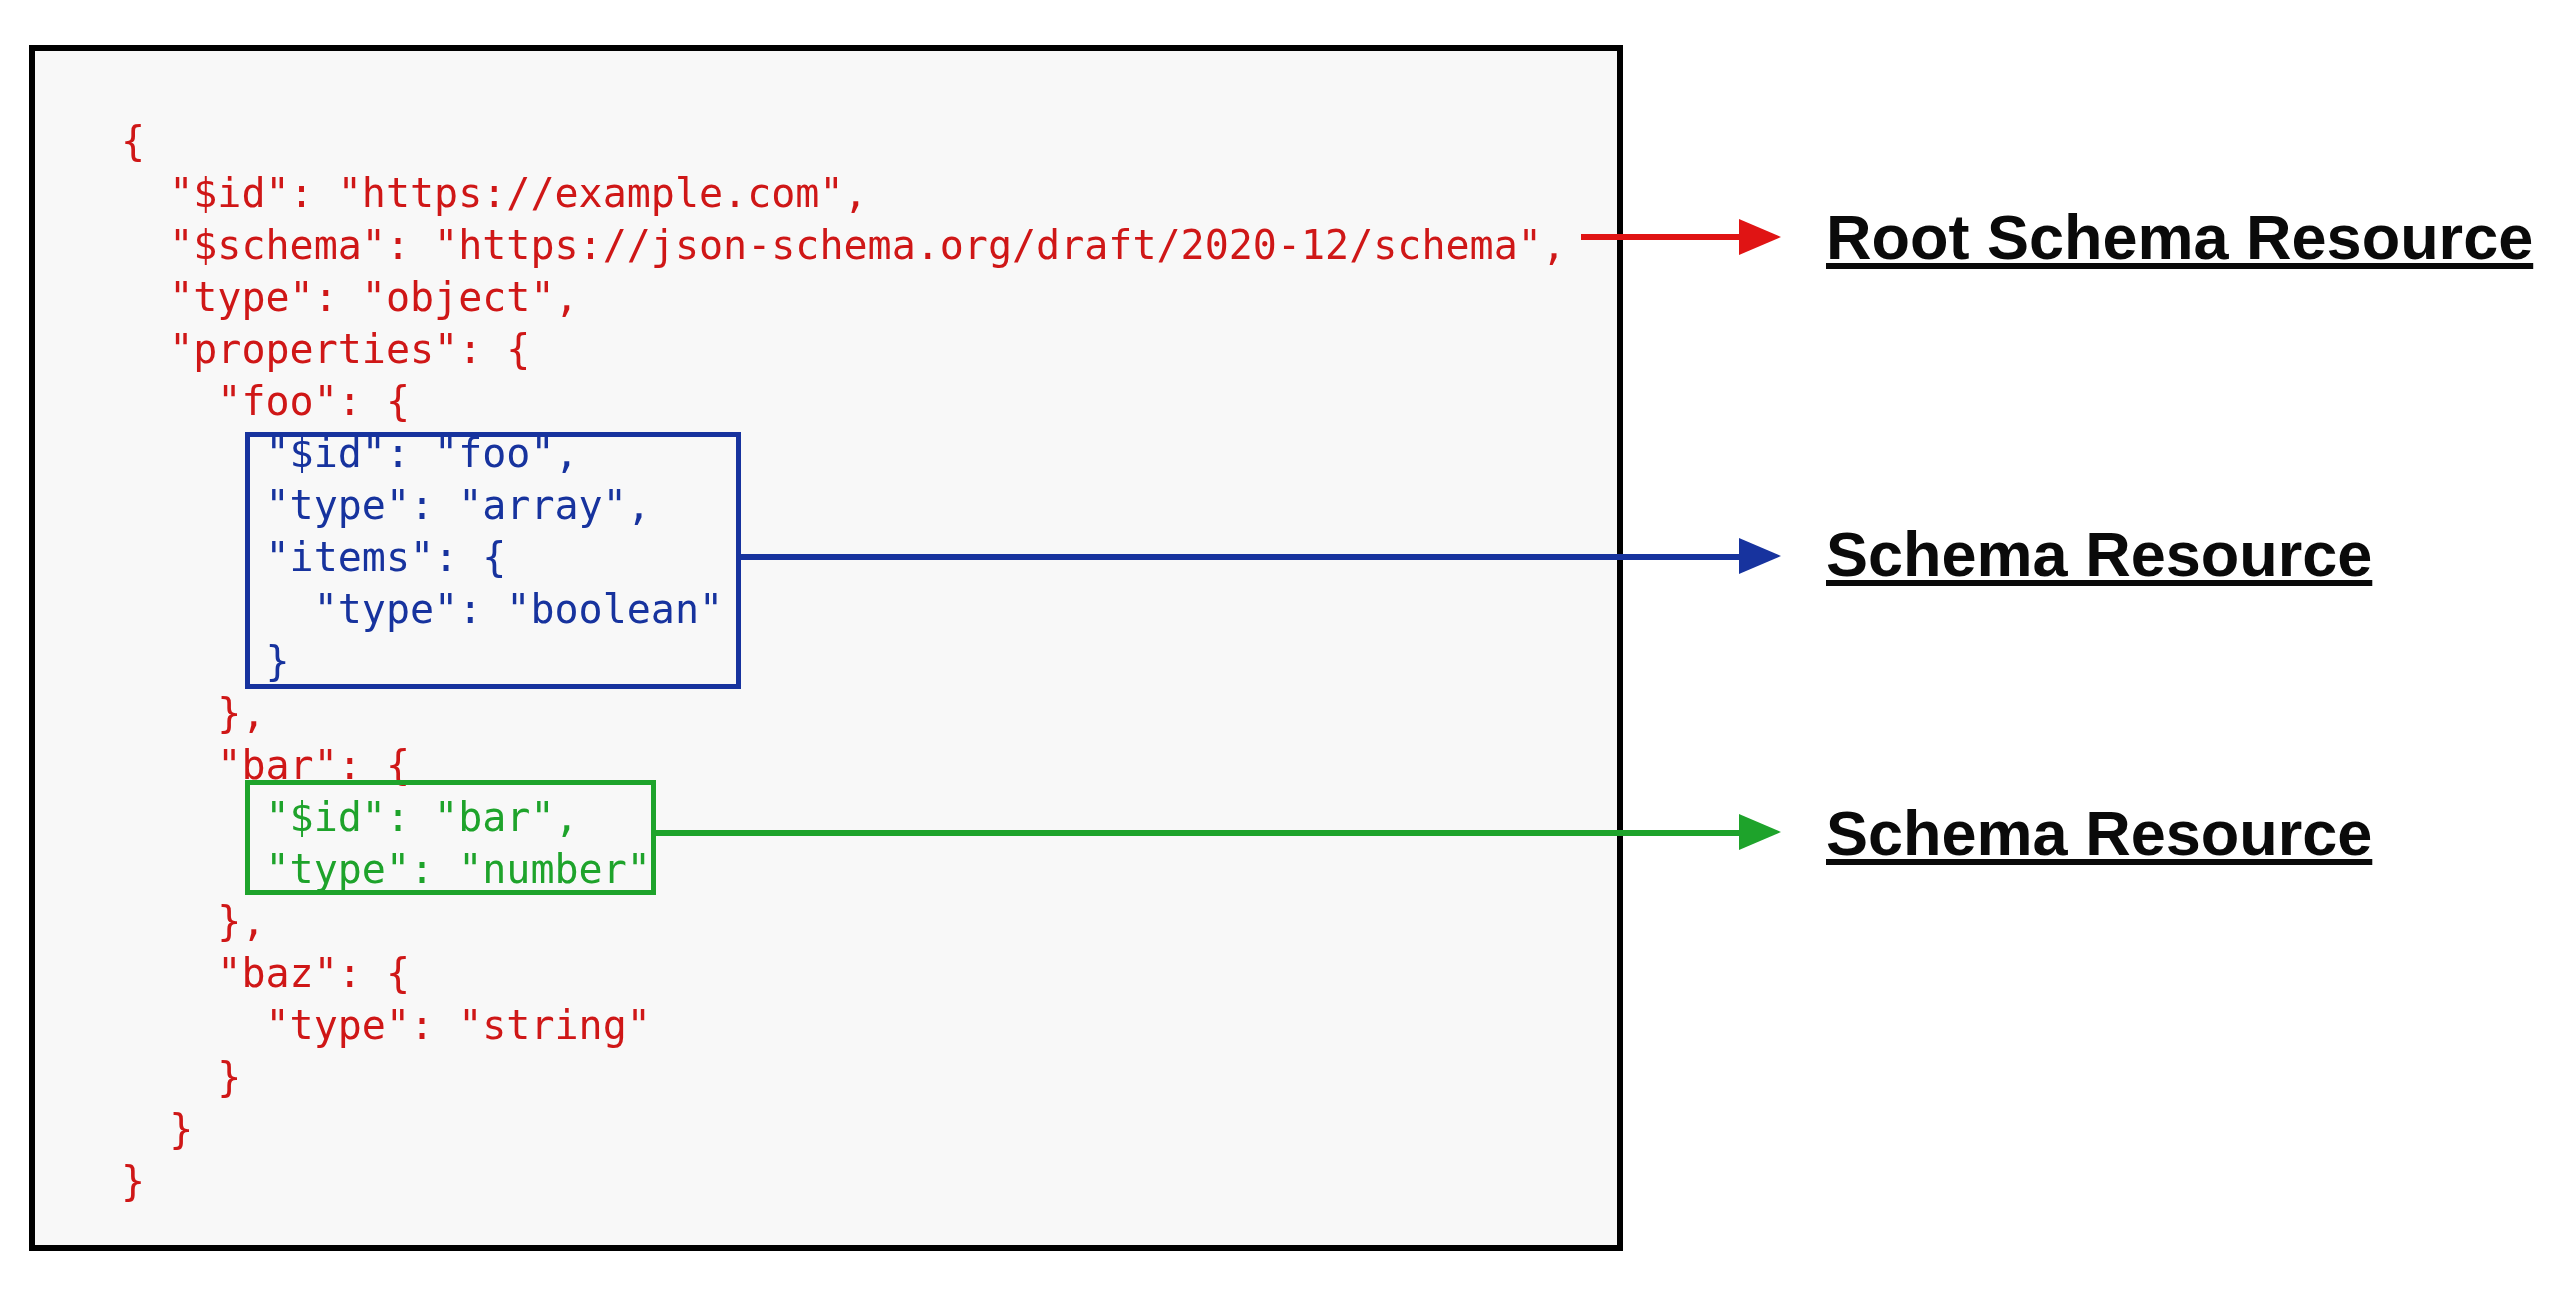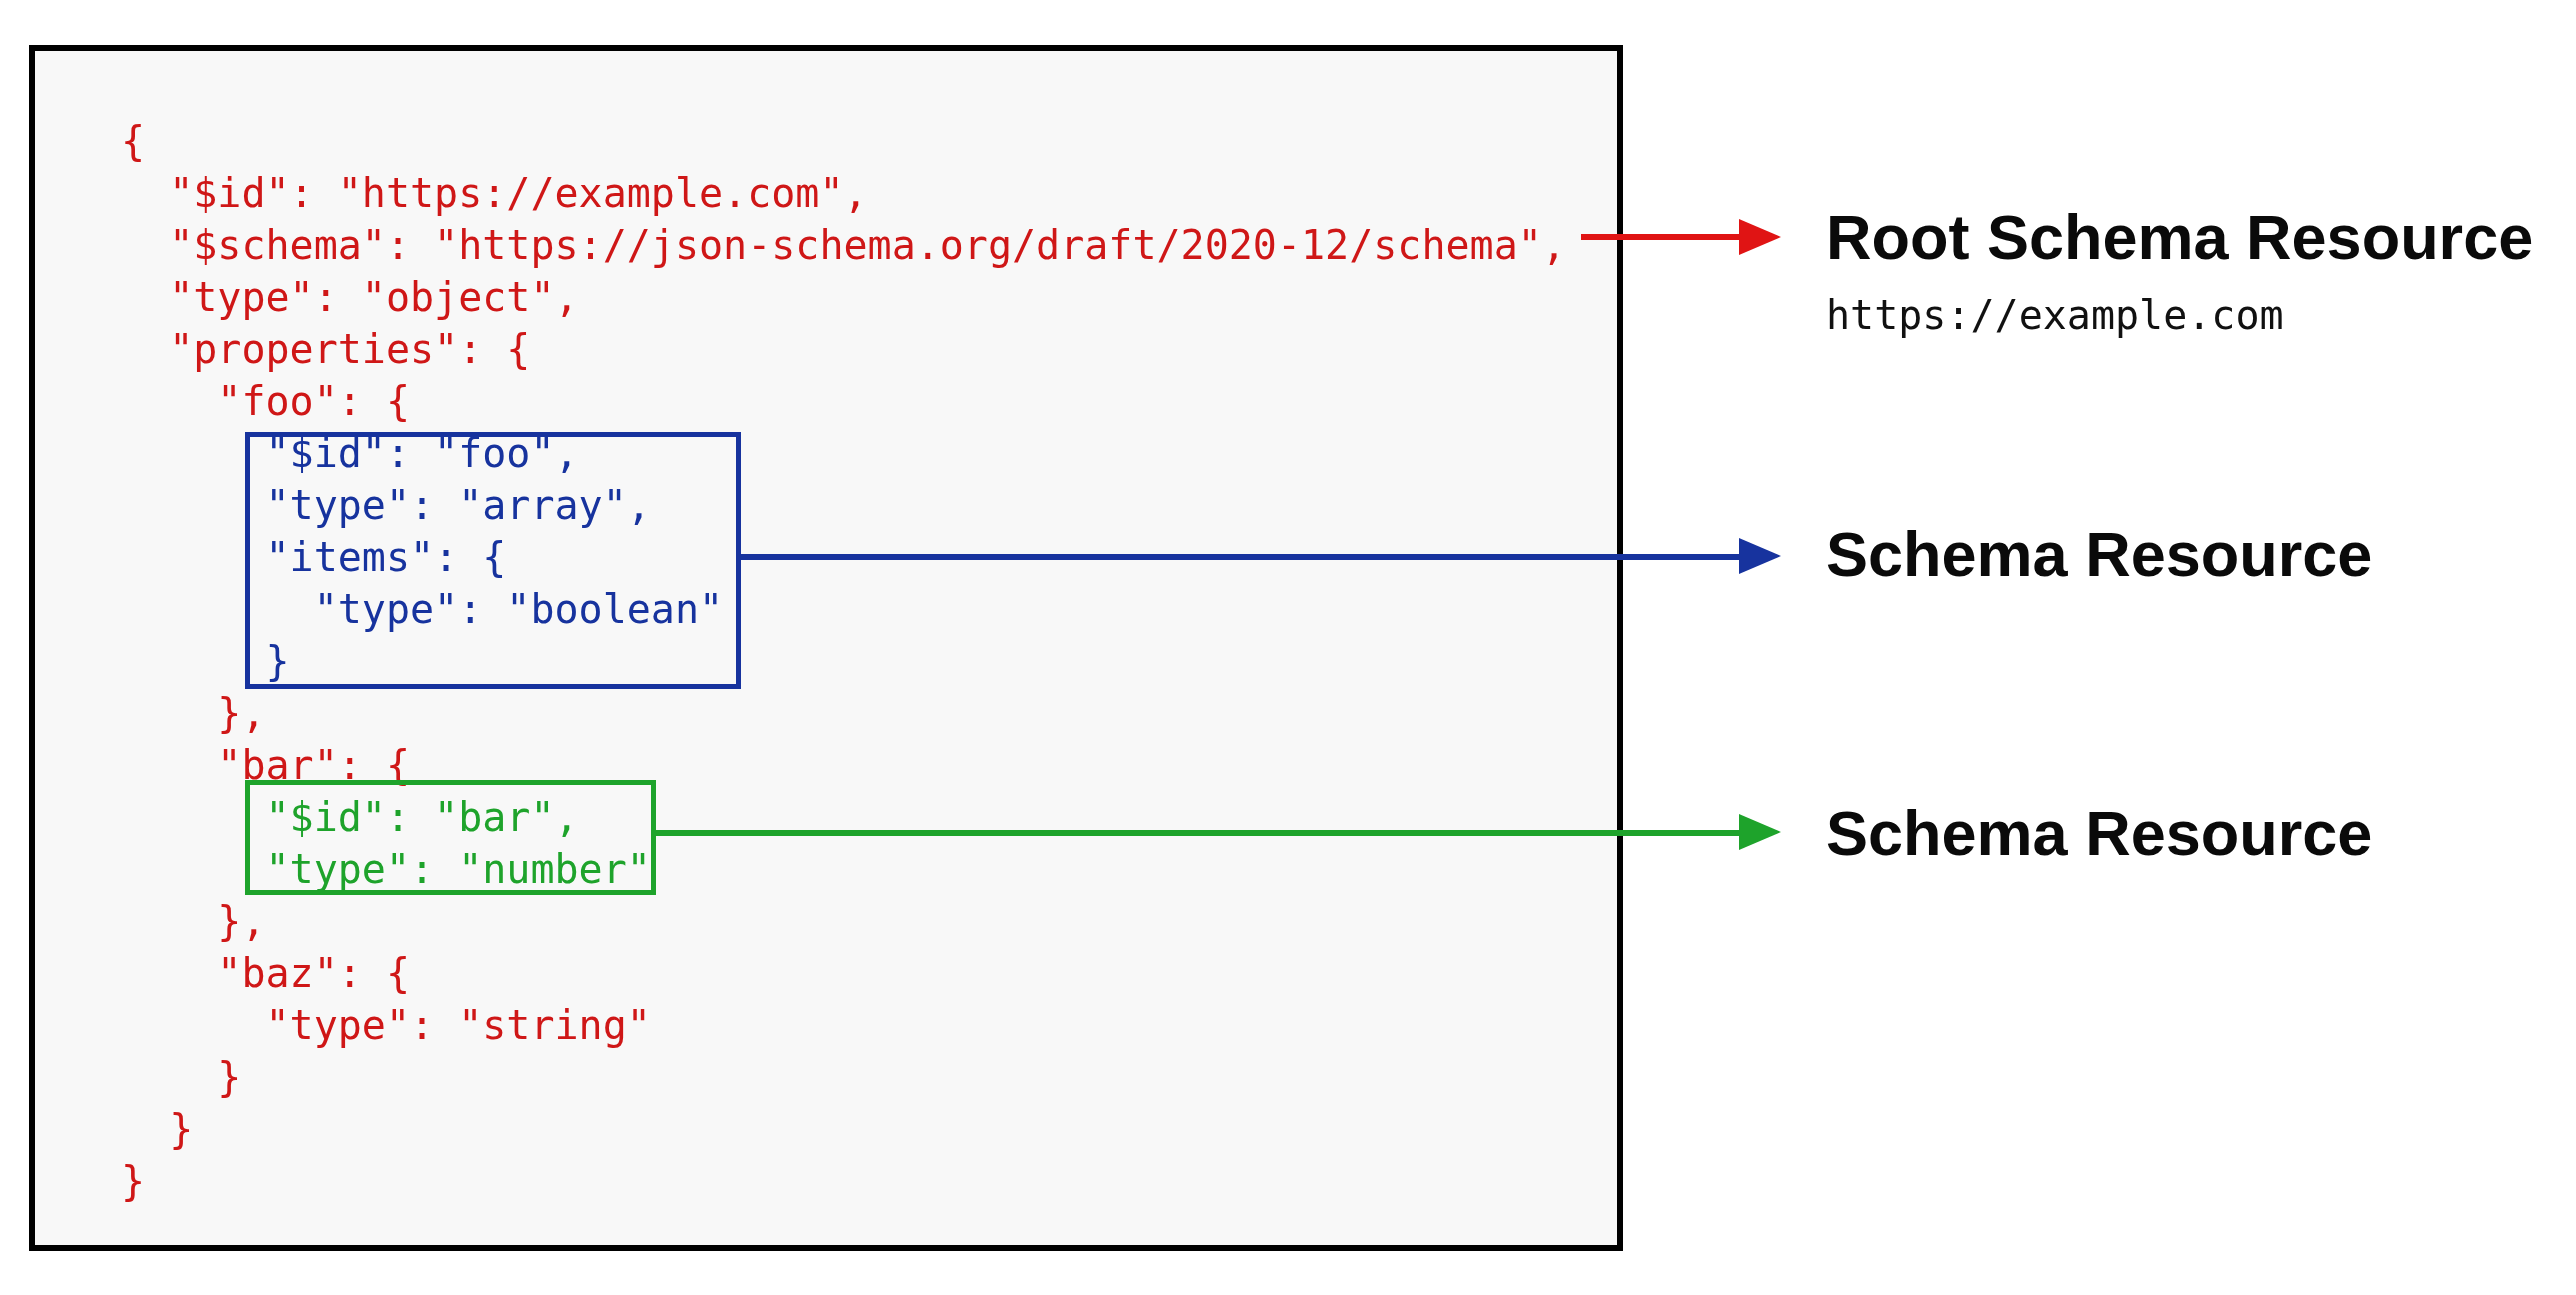--- a/index.html
+++ b/index.html
@@ -53,20 +53,21 @@
   .label{position:absolute;left:1826px;z-index:5;}
   .label.l1{top:203px;}
   .label.l2{top:520px;}
   .label.l3{top:799px;}
   .label-title{
     font-family:"Liberation Sans",sans-serif;
     font-weight:700;
     font-size:63px;line-height:69px;
     color:#0a0a0a;
     white-space:nowrap;
+    text-decoration:underline;
   }
   .label-url{
     font-family:"DejaVu Sans Mono",monospace;
     font-size:40px;line-height:52px;
     margin-top:17px;
     color:#111111;
     white-space:nowrap;
   }
 </style>
 </head>
@@ -85,21 +86,20 @@
   <div class="arrowhead red"></div>
 
   <div class="connector blue"></div>
   <div class="arrowhead blue"></div>
 
   <div class="connector green"></div>
   <div class="arrowhead green"></div>
 
   <div class="label l1">
     <div class="label-title">Root Schema Resource</div>
-    <div class="label-url">https://example.com</div>
   </div>
 
   <div class="label l2">
     <div class="label-title">Schema Resource</div>
   </div>
 
   <div class="label l3">
     <div class="label-title">Schema Resource</div>
   </div>
 

